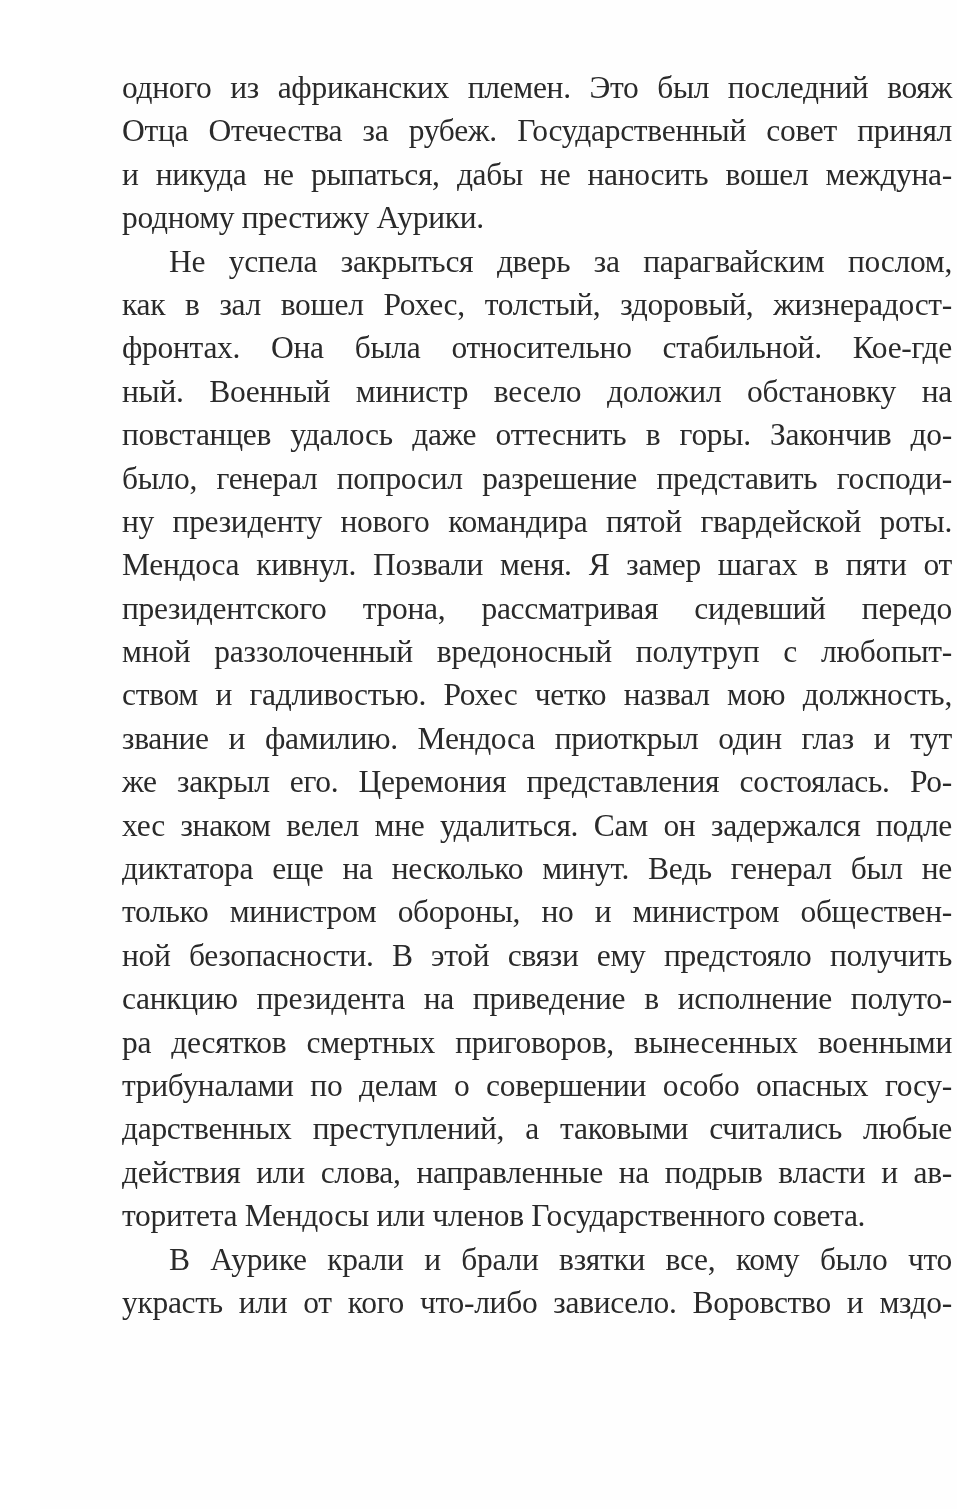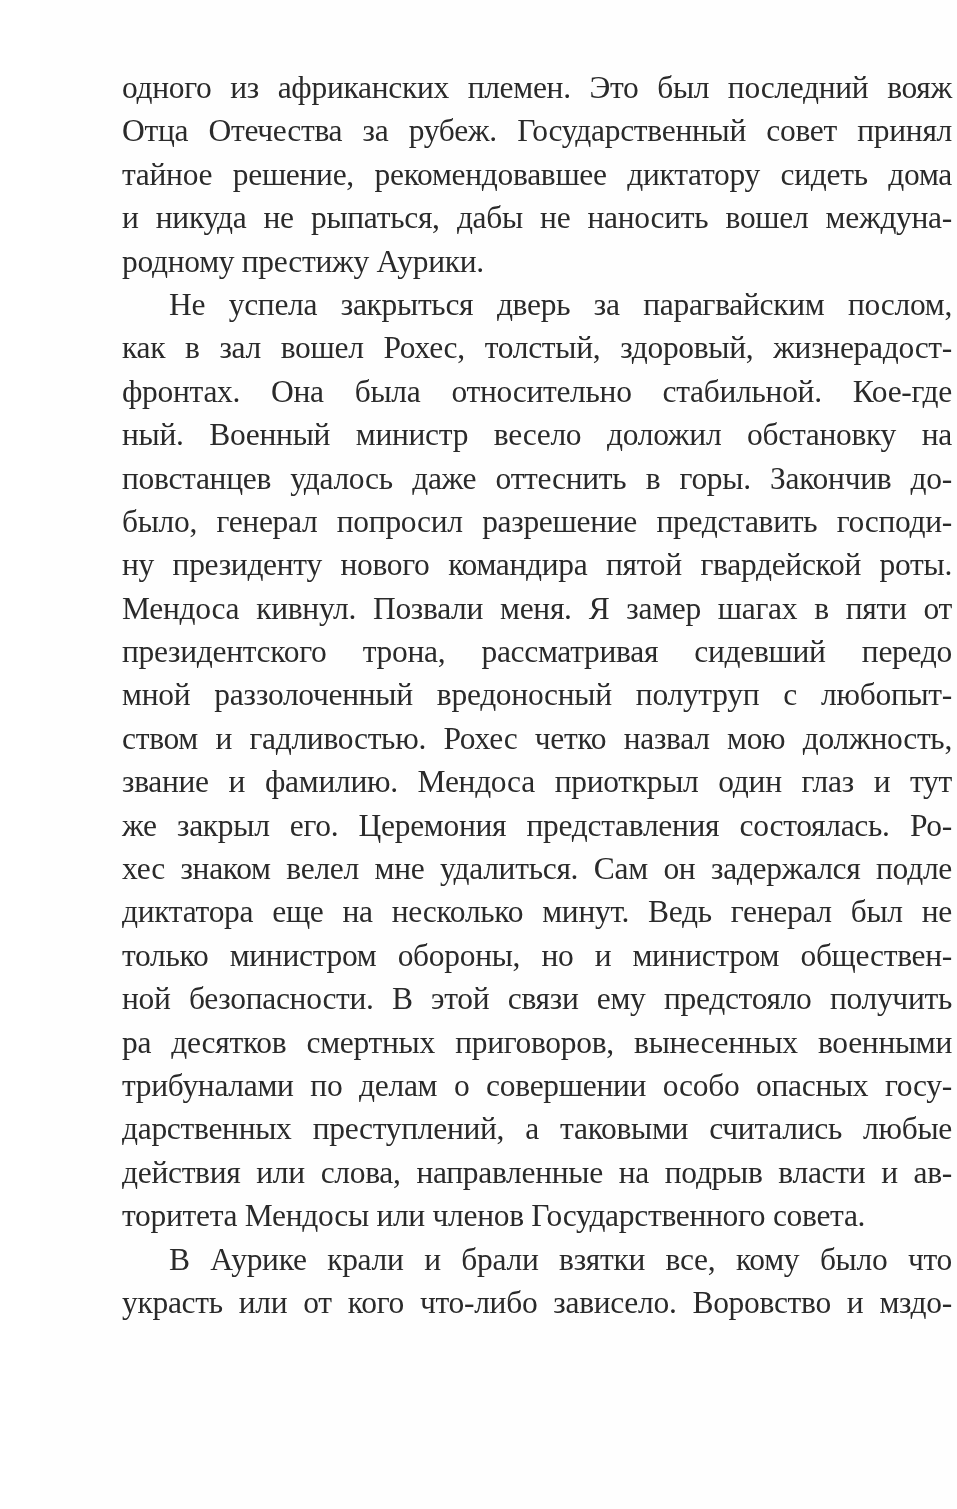--- a/index.html
+++ b/index.html
@@ -65,21 +65,20 @@
 <body>
 
 <div class="page">
   <div class="right-shadow"></div>
 
   <div class="text-block">
 
     <div>
       <div class="line">одного из африканских племен. Это был последний вояж</div>
       <div class="line">Отца Отечества за рубеж. Государственный совет принял</div>
-      <div class="line">тайное решение, рекомендовавшее диктатору сидеть дома</div>
       <div class="line">и никуда не рыпаться, дабы не наносить вошел междуна-</div>
       <div class="line last">родному престижу Аурики.</div>
     </div>
 
     <div>
       <div class="line indent">Не успела закрыться дверь за парагвайским послом,</div>
       <div class="line">как в зал вошел Рохес, толстый, здоровый, жизнерадост-</div>
       <div class="line">фронтах. Она была относительно стабильной. Кое-где</div>
       <div class="line">ный. Военный министр весело доложил обстановку на</div>
       <div class="line">повстанцев удалось даже оттеснить в горы. Закончив до-</div>
@@ -88,20 +87,21 @@
       <div class="line">Мендоса кивнул. Позвали меня. Я замер шагах в пяти от</div>
       <div class="line">президентского трона, рассматривая сидевший передо</div>
       <div class="line">мной раззолоченный вредоносный полутруп с любопыт-</div>
       <div class="line">ством и гадливостью. Рохес четко назвал мою должность,</div>
       <div class="line">звание и фамилию. Мендоса приоткрыл один глаз и тут</div>
       <div class="line">же закрыл его. Церемония представления состоялась. Ро-</div>
       <div class="line">хес знаком велел мне удалиться. Сам он задержался подле</div>
       <div class="line">диктатора еще на несколько минут. Ведь генерал был не</div>
       <div class="line">только министром обороны, но и министром обществен-</div>
       <div class="line">ной безопасности. В этой связи ему предстояло получить</div>
+      <div class="line">санкцию президента на приведение в исполнение полуто-</div>
       <div class="line">ра десятков смертных приговоров, вынесенных военными</div>
       <div class="line">трибуналами по делам о совершении особо опасных госу-</div>
       <div class="line">дарственных преступлений, а таковыми считались любые</div>
       <div class="line">действия или слова, направленные на подрыв власти и ав-</div>
       <div class="line last">торитета Мендосы или членов Государственного совета.</div>
     </div>
 
     <div>
       <div class="line indent">В Аурике крали и брали взятки все, кому было что</div>
       <div class="line">украсть или от кого что-либо зависело. Воровство и мздо-</div>

